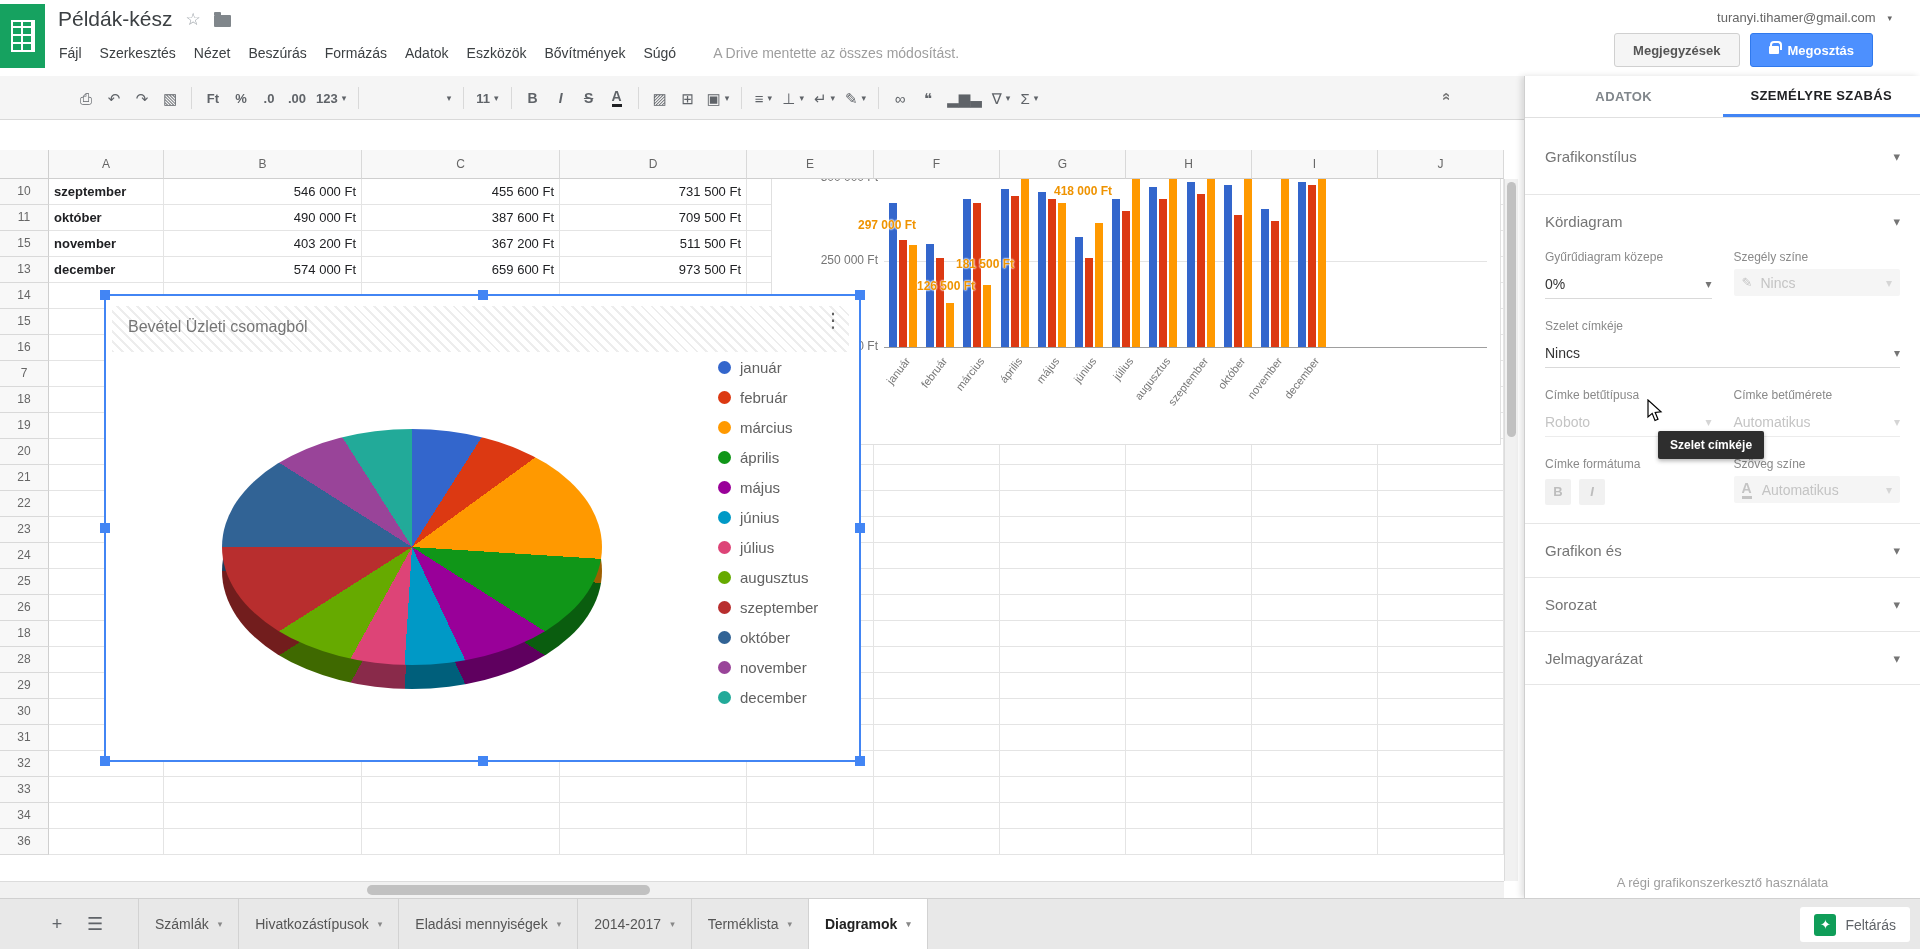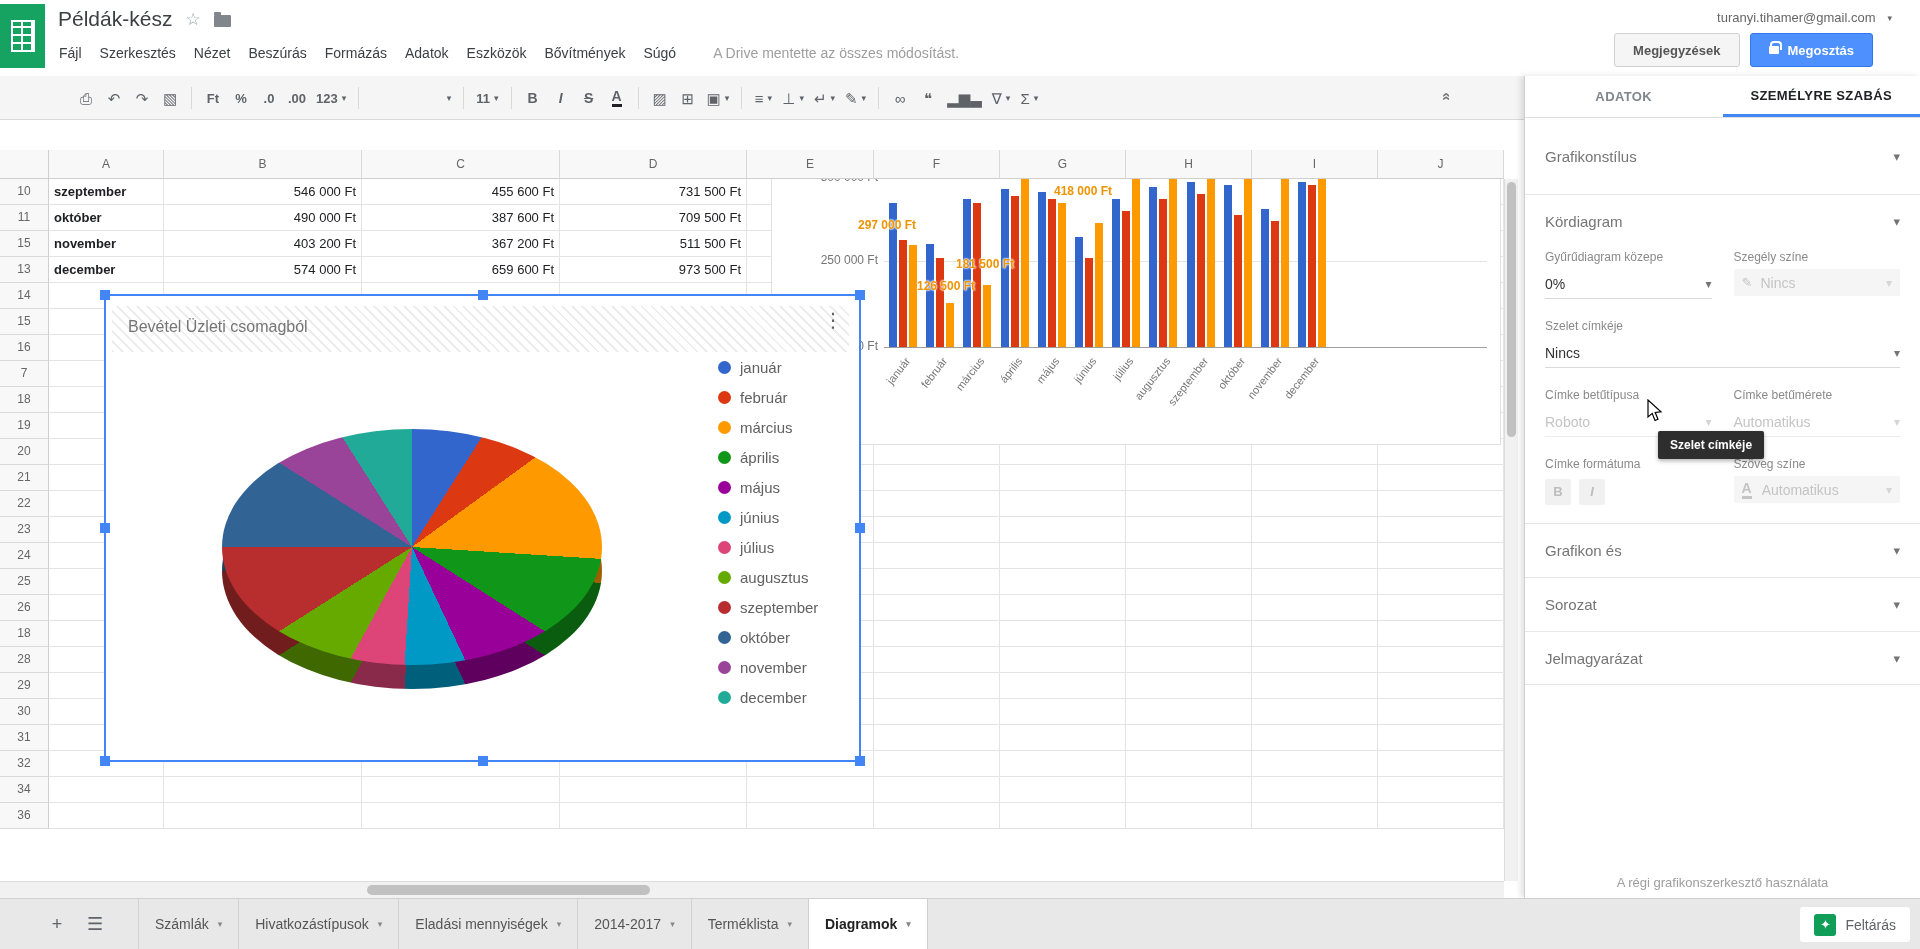--- a/index.html
+++ b/index.html
@@ -574,20 +574,33 @@
         <div class="cell cNum" style="width: 187px;"></div>
         <div class="cell cNum" style="width: 127px;"></div>
         <div class="cell cNum" style="width: 126px;"></div>
         <div class="cell cNum" style="width: 126px;"></div>
         <div class="cell cNum" style="width: 126px;"></div>
         <div class="cell cNum" style="width: 126px;"></div>
         <div class="cell cNum" style="width: 126px;"></div>
       </div>
       <div class="grow">
         <div class="rowhdr">32</div>
+        <div class="cell cA" style="width: 115px;"></div>
+        <div class="cell cNum" style="width: 198px;"></div>
+        <div class="cell cNum" style="width: 198px;"></div>
+        <div class="cell cNum" style="width: 187px;"></div>
+        <div class="cell cNum" style="width: 127px;"></div>
+        <div class="cell cNum" style="width: 126px;"></div>
+        <div class="cell cNum" style="width: 126px;"></div>
+        <div class="cell cNum" style="width: 126px;"></div>
+        <div class="cell cNum" style="width: 126px;"></div>
+        <div class="cell cNum" style="width: 126px;"></div>
+      </div>
+      <div class="grow">
+        <div class="rowhdr">33</div>
         <div class="cell cA" style="width: 115px;"></div>
         <div class="cell cNum" style="width: 198px;"></div>
         <div class="cell cNum" style="width: 198px;"></div>
         <div class="cell cNum" style="width: 187px;"></div>
         <div class="cell cNum" style="width: 127px;"></div>
         <div class="cell cNum" style="width: 126px;"></div>
         <div class="cell cNum" style="width: 126px;"></div>
         <div class="cell cNum" style="width: 126px;"></div>
         <div class="cell cNum" style="width: 126px;"></div>
         <div class="cell cNum" style="width: 126px;"></div>

